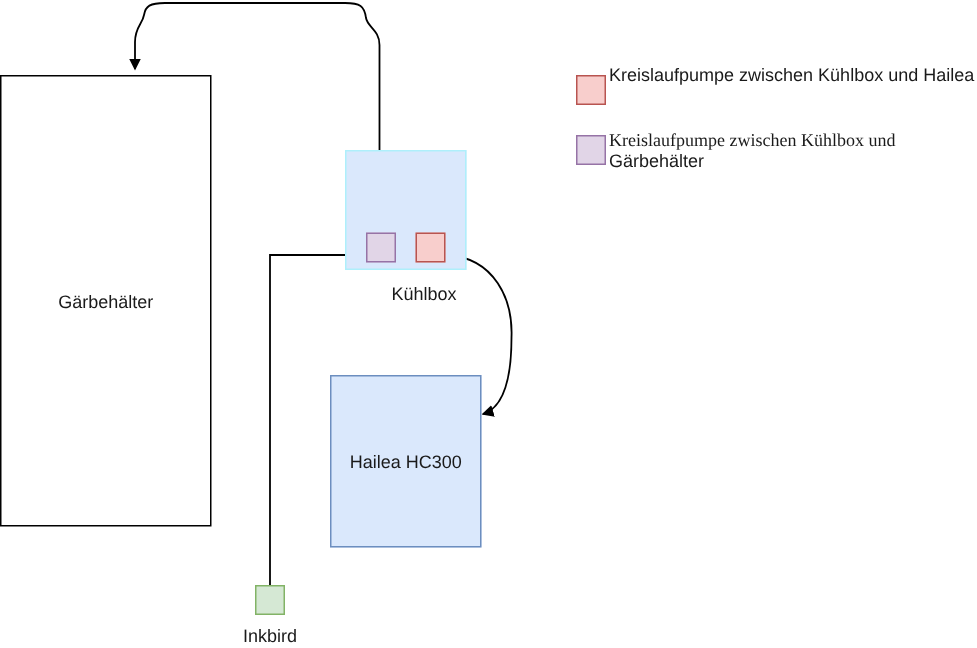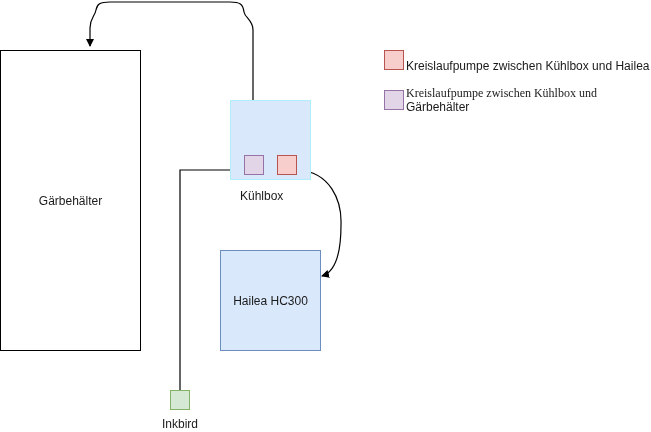--- a/index.html
+++ b/index.html
@@ -25,32 +25,32 @@
   <path d="M253,154 L253,30 C253,20 245,18 244,12 C243,4 240,2 230,2 L110,2 C100,2 97,4 96,10 C95,16 90,18 90,28 L90,46" fill="none" stroke="#000" stroke-width="1.2" marker-end="url(#arrow)"></path>
   <path d="M298,170 C330,172 342,200 341,225 C341,255 335,272 322,276" fill="none" stroke="#000" stroke-width="1.2" marker-start="url(#arrowStart)" marker-end="url(#arrow)"></path>
   <path d="M180,390 L180,170 L244,170" fill="none" stroke="#000" stroke-width="1.2"></path>
 </svg>
 
 <div class="shape centered" style="left:0px; top:50px; width:141px; height:301px; background:#fff; border:1px solid #000;">
   <span style="margin-top:0px;">Gärbehälter</span>
 </div>
 
 <div class="shape" style="left:230px; top:100px; width:81px; height:80px; background:#dae8fc; border:1px solid #aeeffb;"></div>
-<div class="label" style="left:240px; top:189px;">Kühlbox</div>
+<div class="label" style="left:261px; top:189px;">Kühlbox</div>
 
 <div class="shape" style="left:244px; top:155px; width:20px; height:20px; background:#e1d5e7; border:1px solid #9673a6;"></div>
 <div class="shape" style="left:277px; top:155px; width:20px; height:20px; background:#f8cecc; border:1px solid #b85450;"></div>
 
-<div class="shape centered" style="left:220px; top:250px; width:101px; height:101px; background:#dae8fc; border:1px solid #6c8ebf;">
+<div class="shape centered" style="left:220px; top:250px; width:101px; height:115px; background:#dae8fc; border:1px solid #6c8ebf;">
   <span>Hailea HC300</span>
 </div>
 
 <div class="shape" style="left:170px; top:390px; width:20px; height:20px; background:#d5e8d4; border:1px solid #82b366;"></div>
 <div class="label" style="left:162px; top:417px;text-align:right;">Inkbird</div>
 
 <div>
   <div class="shape" style="left:384px; top:50px; width:20px; height:20px; background:#f8cecc; border:1px solid #b85450;"></div>
-  <div class="label" style="left:406px; top:59px;">Kreislaufpumpe zwischen Kühlbox und Hailea</div>
+  <div class="label" style="left:406px; top:43px;">Kreislaufpumpe zwischen Kühlbox und Hailea</div>
 
   <div class="shape" style="left:384px; top:90px; width:20px; height:20px; background:#e1d5e7; border:1px solid #9673a6;"></div>
   <div class="label" style="left:406px; top:86px;font-family:Liberation Serif, serif;">Kreislaufpumpe zwischen Kühlbox und</div>
   <div class="label" style="left:406px; top:100px;">Gärbehälter</div>
 </div>
 
 </body></html>

